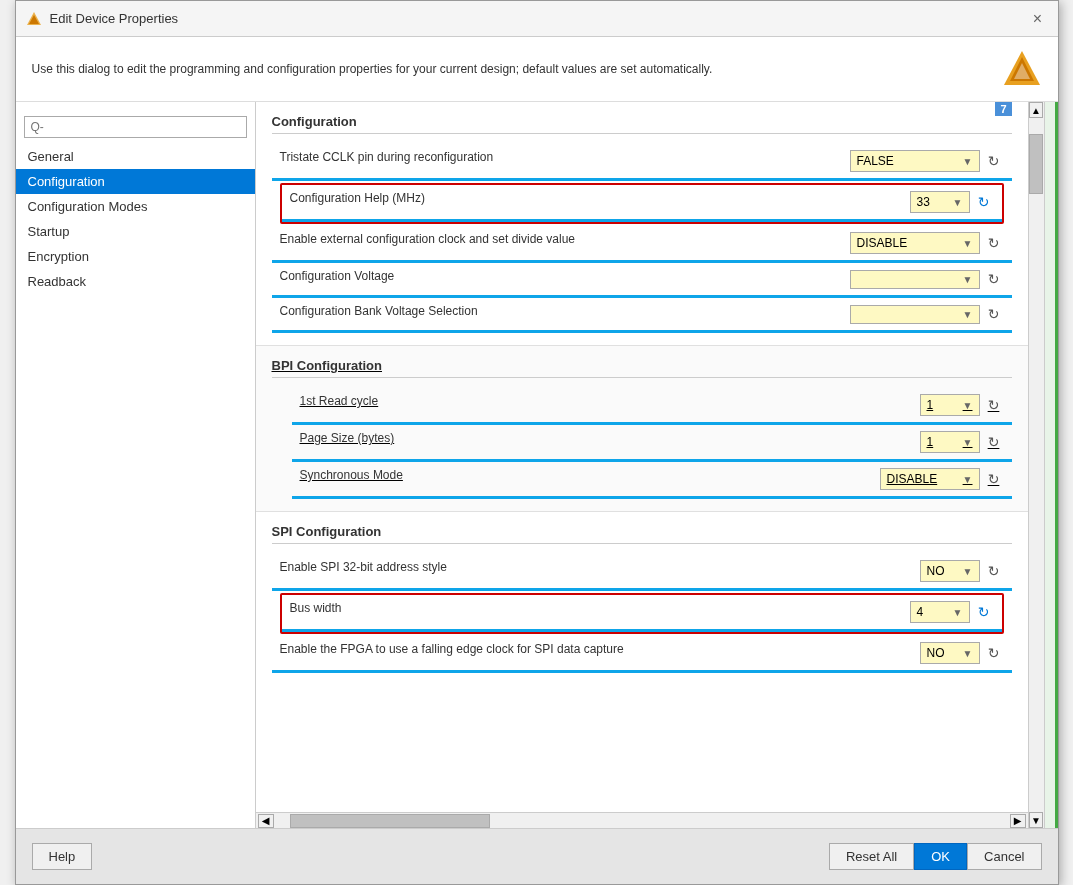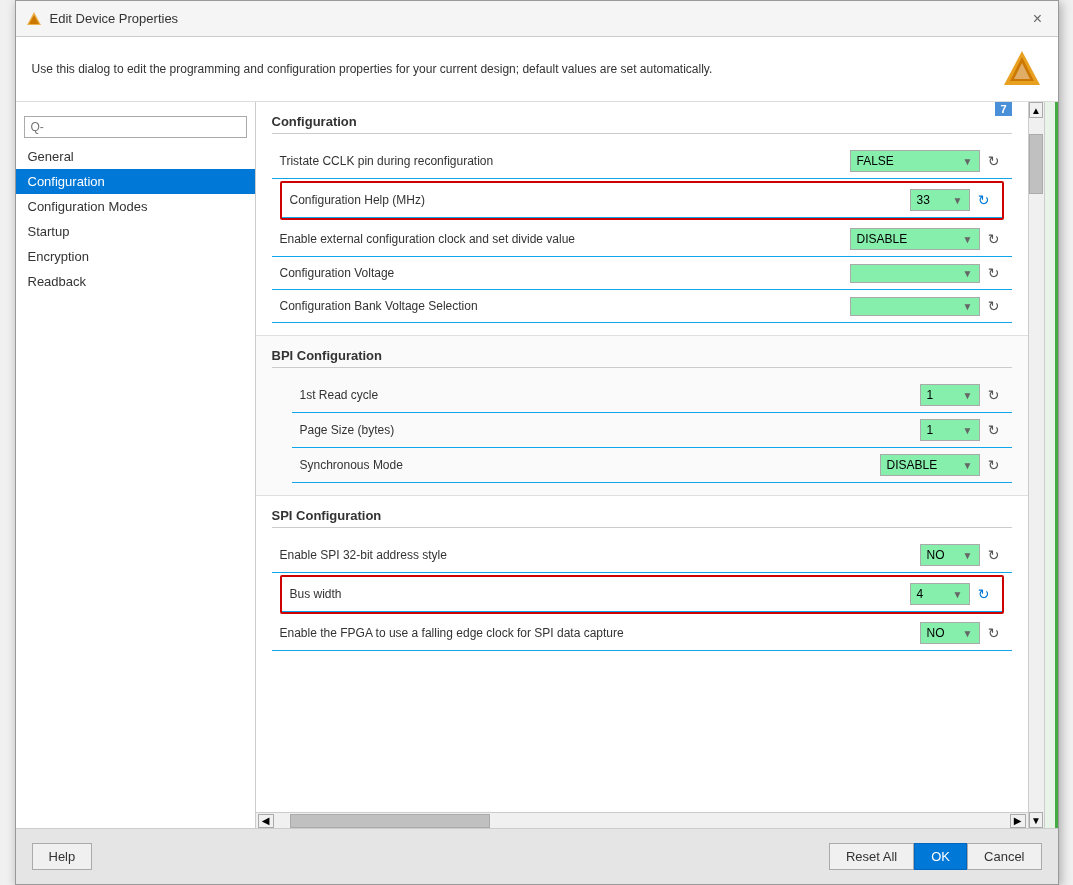--- a/index.html
+++ b/index.html
@@ -128,37 +128,37 @@
     .section-title {
       font-size: 13px;
       font-weight: bold;
       color: #333;
       margin-bottom: 10px;
       padding-bottom: 4px;
       border-bottom: 1px solid #ccc;
     }
     .property-row {
       display: flex;
-      align-items: center;
+      align-items: flex-start;
       padding: 6px 8px;
-      border-bottom: 1px solid #0ea5e9;
+      border-bottom: 3px solid #0ea5e9;
     }
     .property-label {
       flex: 1;
       font-size: 12px;
       color: #333;
     }
     .property-control {
       display: flex;
       align-items: center;
       gap: 4px;
     }
     .dropdown {
       border: 1px solid #aaa;
-      background: #86efac;
+      background: #fef9c3;
       padding: 3px 6px;
       font-size: 12px;
       display: flex;
       align-items: center;
       gap: 4px;
       cursor: pointer;
       min-width: 100px;
       justify-content: space-between;
     }
     .dropdown.wide { min-width: 130px; }
@@ -172,20 +172,21 @@
       color: #555;
       font-size: 14px;
       display: flex;
       align-items: center;
       justify-content: center;
     }
     .bpi-section {
       padding: 12px 16px;
       background: #fafafa;
       border-top: 1px solid #e0e0e0;
+      text-decoration: underline;
     }
     .bpi-inner {
       padding-left: 20px;
     }
     .spi-section {
       padding: 12px 16px;
       border-top: 1px solid #e0e0e0;
     }
     .spi-inner {
       padding-left: 0;

